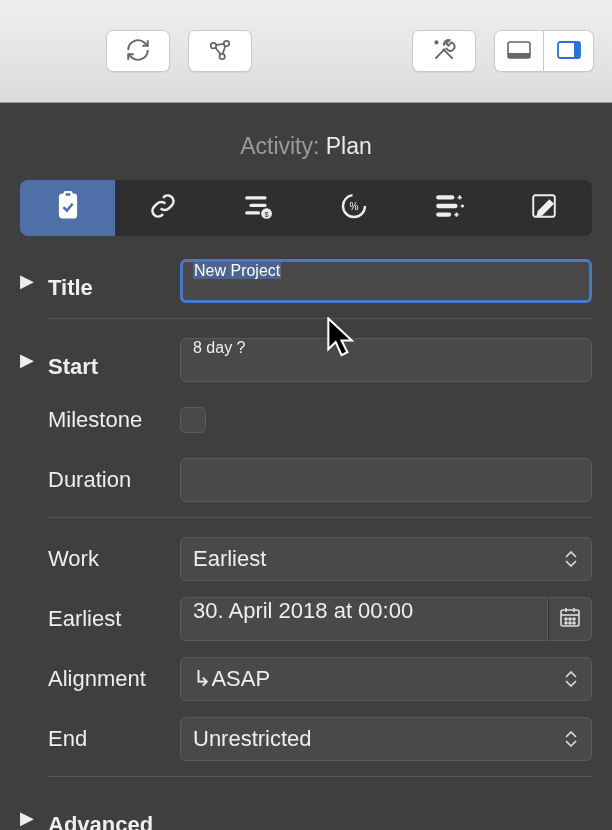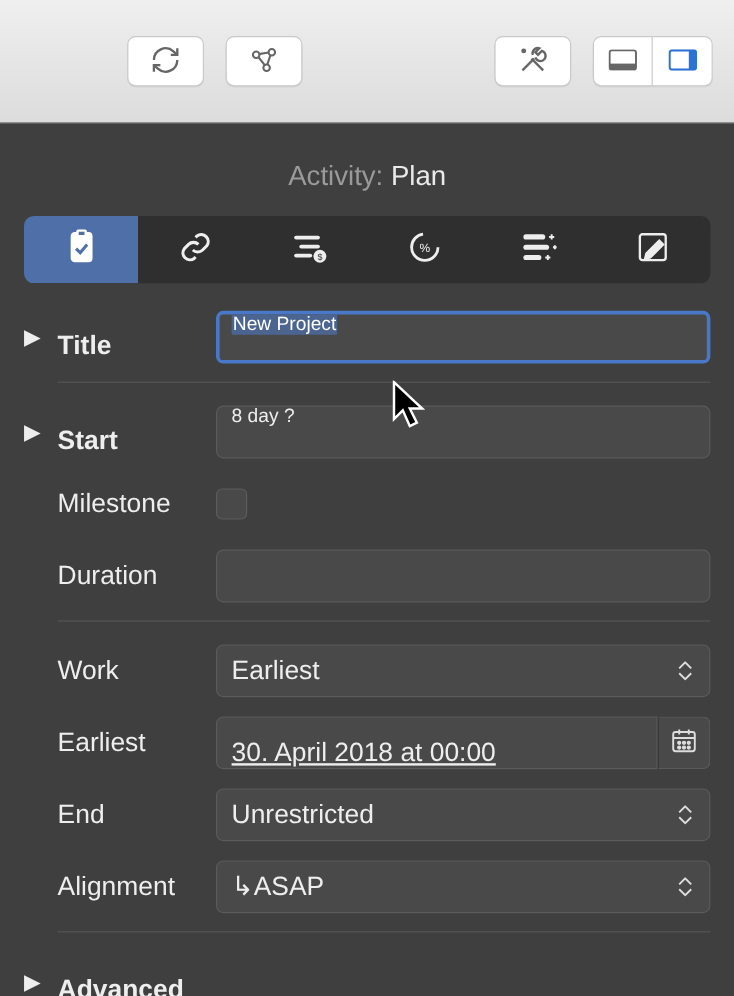--- a/index.html
+++ b/index.html
@@ -152,22 +152,21 @@
   .date-input {
     flex: 1;
     height: 44px;
     background: #494949;
     border: 1px solid #5a5a5a;
     border-radius: 6px 0 0 6px;
     color: #eee;
     font-size: 22px;
     padding: 0 12px;
     display: flex;
-    align-items: flex-end;
-    text-decoration: underline;
+    align-items: flex-start;
   }
   .date-btn {
     width: 44px;
     height: 44px;
     background: #494949;
     border: 1px solid #5a5a5a;
     border-left: 1px solid #333;
     border-radius: 0 6px 6px 0;
     display: flex;
     align-items: center;
@@ -382,39 +381,39 @@
                 <circle cx="11" cy="17" r="1" fill="#ddd"></circle>
                 <circle cx="15" cy="17" r="1" fill="#ddd"></circle>
             </svg>
           </span>
         </div>
       </div>
     </div>
 
     <div class="field-row">
       <span class="disclosure"></span>
+      <span class="field-label">Alignment</span>
+      <div class="select">
+        <span>↳ASAP</span>
+        <span class="stepper">
+          <svg width="12" height="7" viewBox="0 0 12 7">
+              <path d="M1 6 L6 1 L11 6" fill="none" stroke="#ddd" stroke-width="1.6"></path>
+            </svg>
+          <svg width="12" height="7" viewBox="0 0 12 7">
+              <path d="M1 1 L6 6 L11 1" fill="none" stroke="#ddd" stroke-width="1.6"></path>
+            </svg>
+        </span>
+      </div>
+    </div>
+
+    <div class="field-row">
+      <span class="disclosure"></span>
       <span class="field-label">End</span>
       <div class="select">
         <span>Unrestricted</span>
-        <span class="stepper">
-          <svg width="12" height="7" viewBox="0 0 12 7">
-              <path d="M1 6 L6 1 L11 6" fill="none" stroke="#ddd" stroke-width="1.6"></path>
-            </svg>
-          <svg width="12" height="7" viewBox="0 0 12 7">
-              <path d="M1 1 L6 6 L11 1" fill="none" stroke="#ddd" stroke-width="1.6"></path>
-            </svg>
-        </span>
-      </div>
-    </div>
-
-    <div class="field-row">
-      <span class="disclosure"></span>
-      <span class="field-label">Alignment</span>
-      <div class="select">
-        <span>↳ASAP</span>
         <span class="stepper">
           <svg width="12" height="7" viewBox="0 0 12 7">
               <path d="M1 6 L6 1 L11 6" fill="none" stroke="#ddd" stroke-width="1.6"></path>
             </svg>
           <svg width="12" height="7" viewBox="0 0 12 7">
               <path d="M1 1 L6 6 L11 1" fill="none" stroke="#ddd" stroke-width="1.6"></path>
             </svg>
         </span>
       </div>
     </div>

